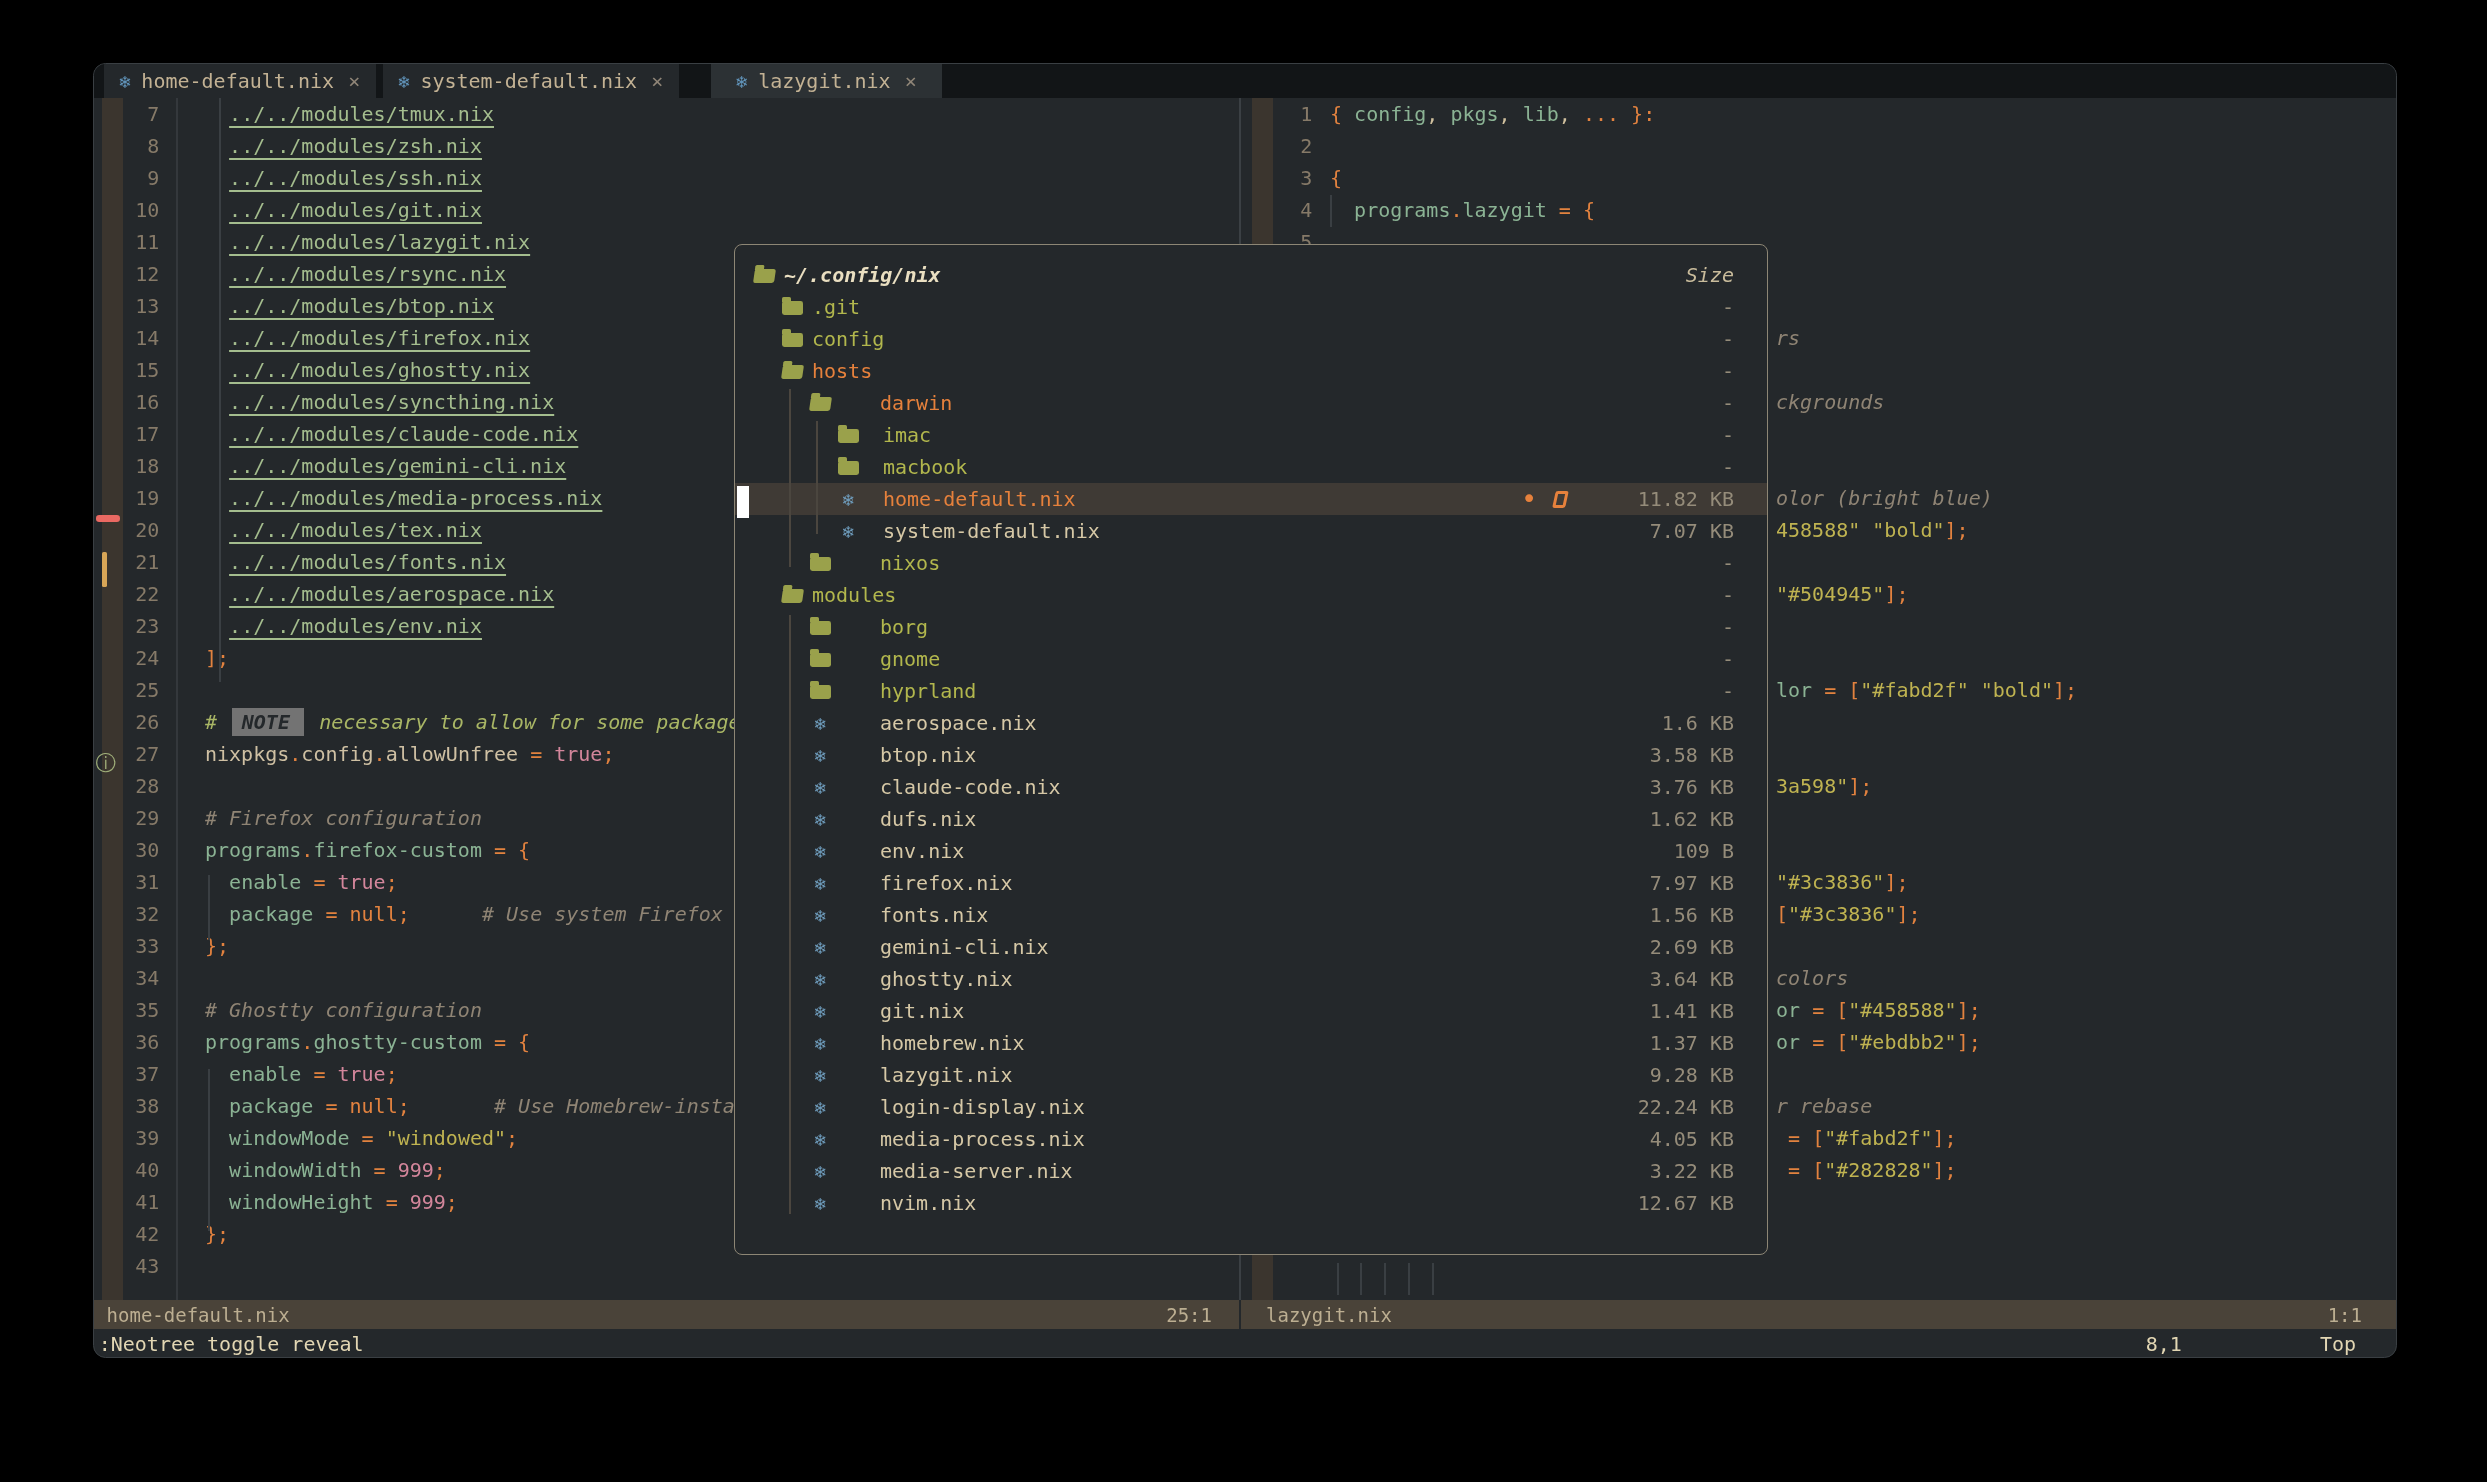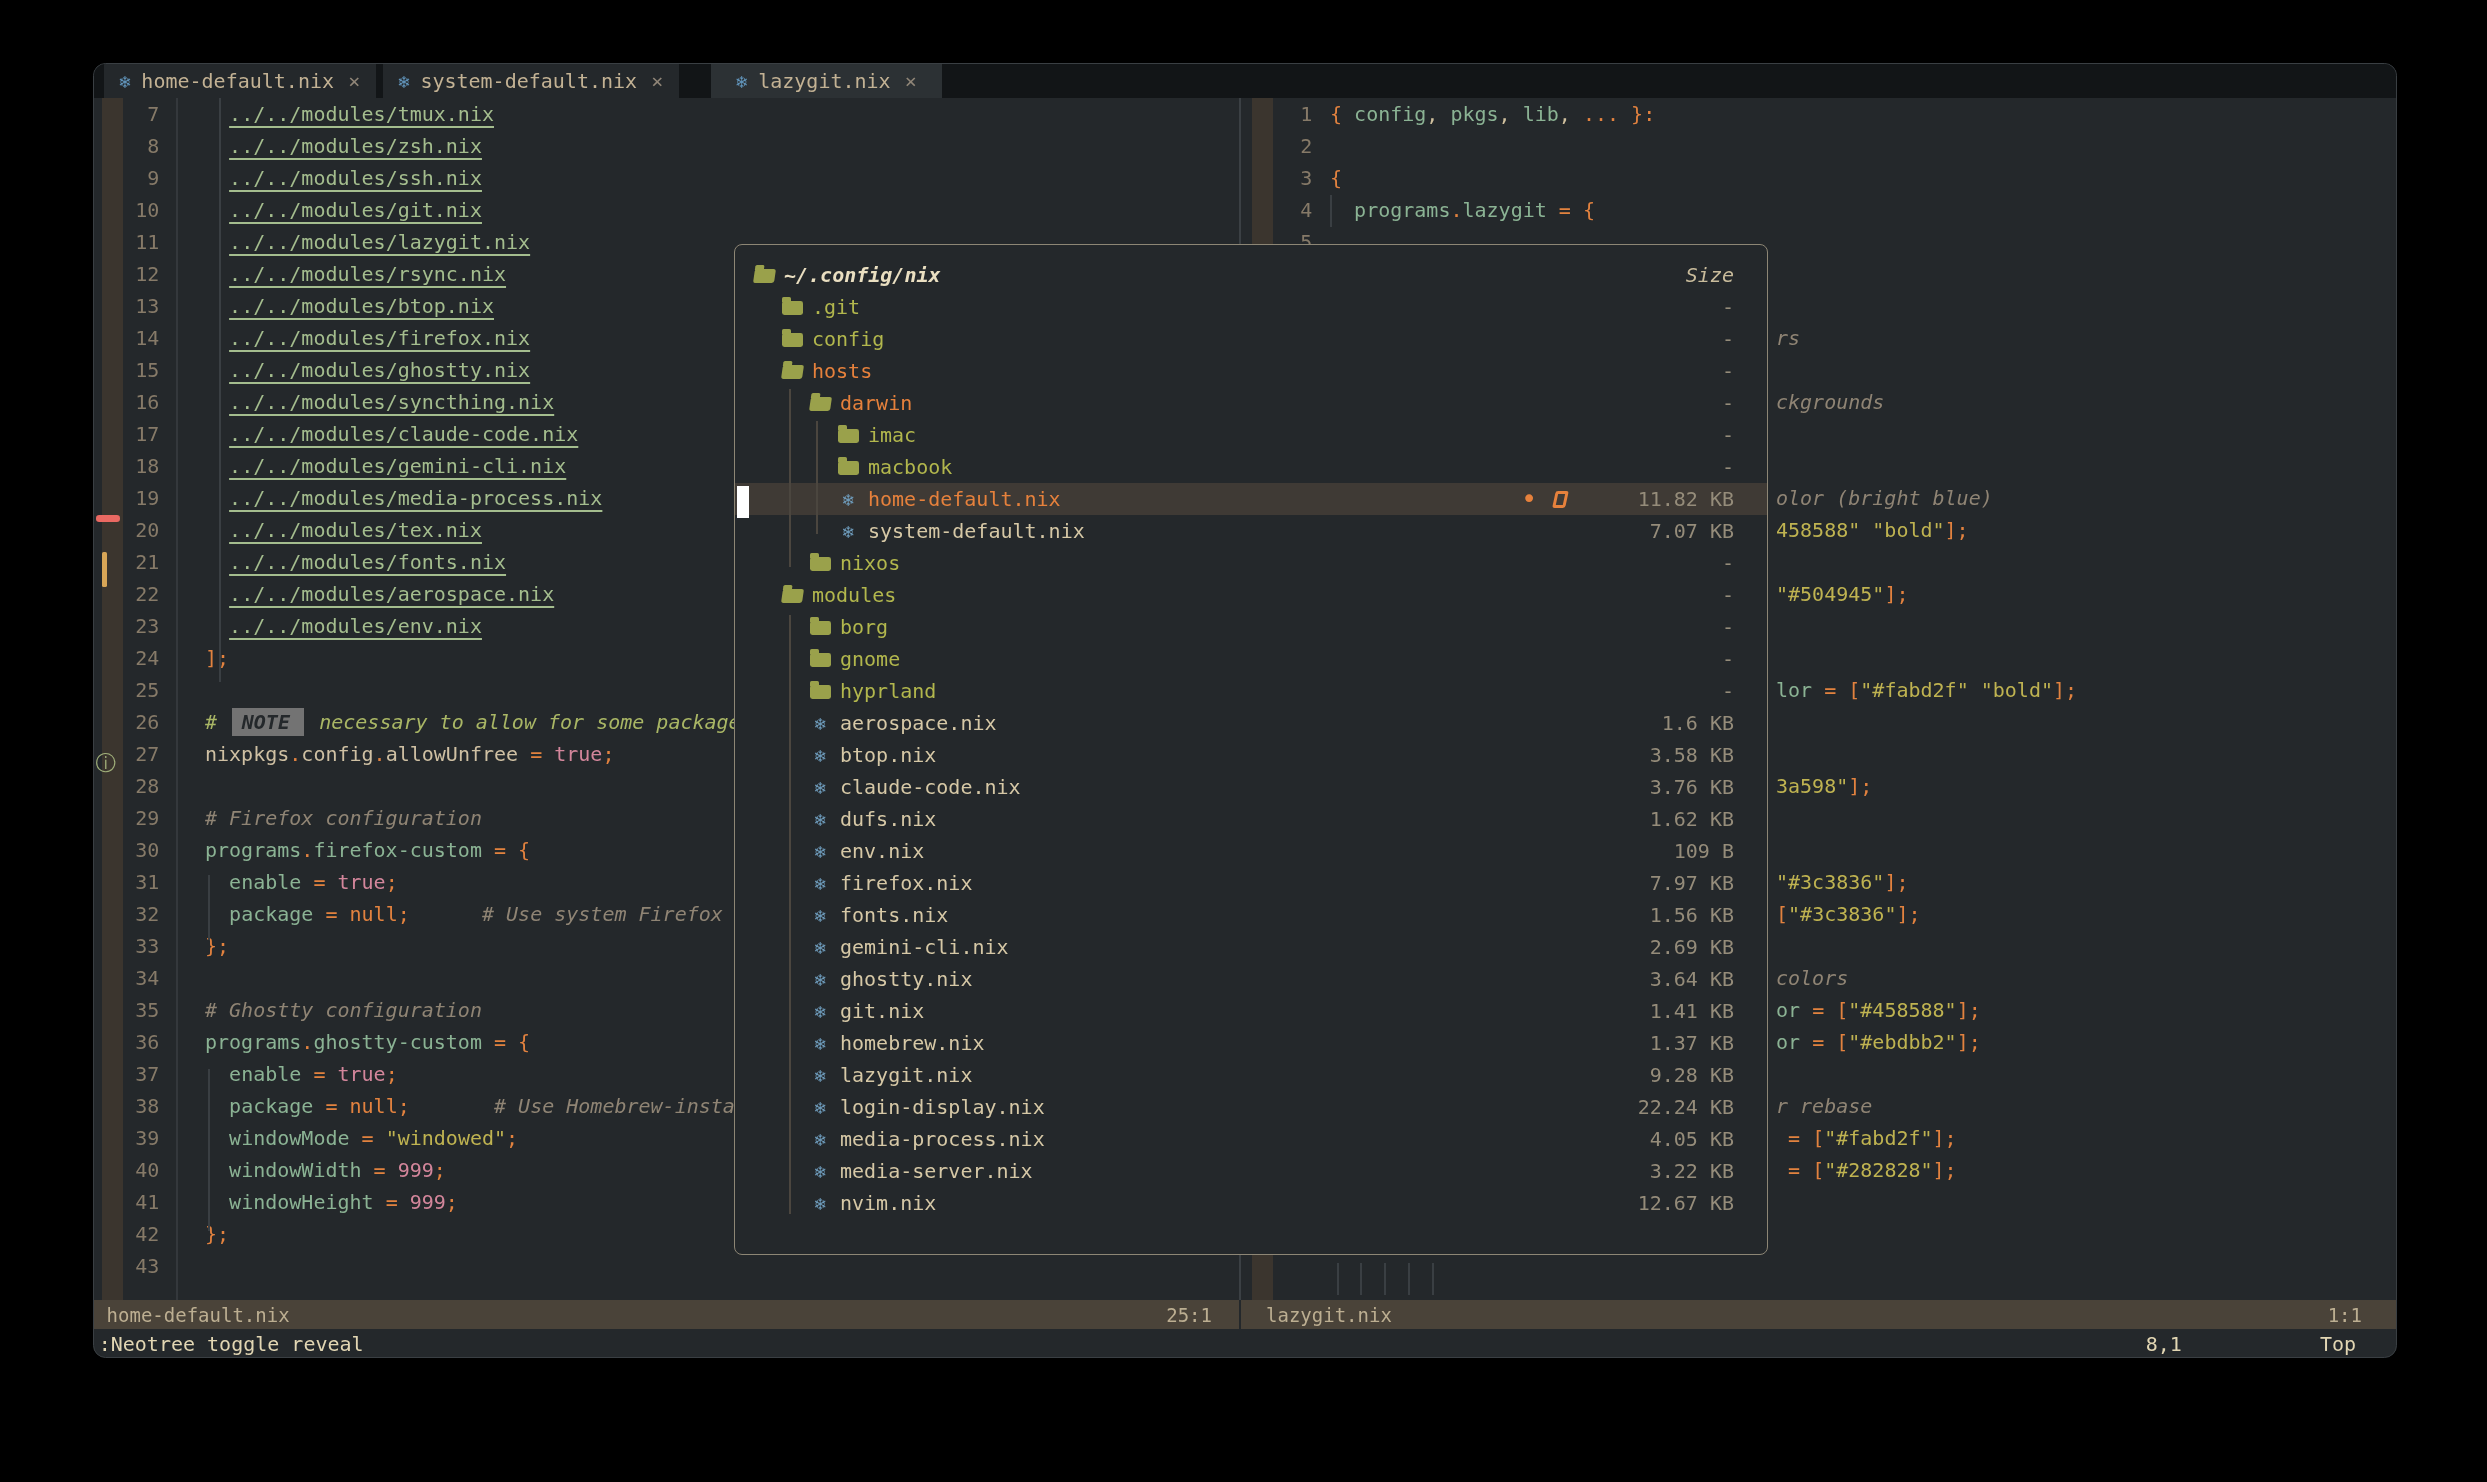--- a/index.html
+++ b/index.html
@@ -66,21 +66,21 @@
     color:#e2d6b3;font-size:20px;padding:0 0 0 4.7px;}
   #cmdline .spacer{flex:1;}
   #cmdline .ruler{margin-right:138px;}
   #cmdline .scrollpos{margin-right:40px;}
   
   #neotree{position:absolute;left:640px;top:180px;width:1034px;height:1011px;background:#24282b;
     border:1.6px solid #8d8675;border-radius:8px;z-index:50;overflow:hidden;}
   #tree-rows{position:absolute;left:0;top:14px;width:100%;}
   .trow{position:relative;height:32px;display:flex;align-items:center;white-space:pre;}
   .trow.selected{background:#3f3a35;}
-  .t-ind0{padding-left:19px;} .t-ind1{padding-left:47px;} .t-ind2{padding-left:75px;} .t-ind3{padding-left:103px;}
+  .t-ind0{padding-left:19px;} .t-ind1{padding-left:47px;} .t-ind2{padding-left:75px;gap:40px;} .t-ind3{padding-left:103px;gap:15px;}
   .tname{margin-left:9.5px;}
   .nm-root{color:#eadfc1;font-weight:bold;font-style:italic;}
   .nm-green{color:#b2b74d;}
   .nm-orange{color:#e6813c;}
   .nm-cream{color:#d6c8a6;}
   .tsize{flex:0 0 auto;margin-left:auto;width:174px;text-align:right;padding-right:33px;color:#958c7a;}
   .size-hdr{color:#c9bc9c;font-style:italic;}
   .ficon{position:relative;width:20.5px;height:14px;background:#9aa14b;border-radius:2.4px;flex:0 0 20.5px;margin-top:2.4px;}
   .ficon:before{content:"";position:absolute;left:0;top:-4px;width:8.7px;height:4.7px;background:#9aa14b;border-radius:1.6px 1.6px 0 0;}
   .ficon.open{transform:skewX(-8deg);}

